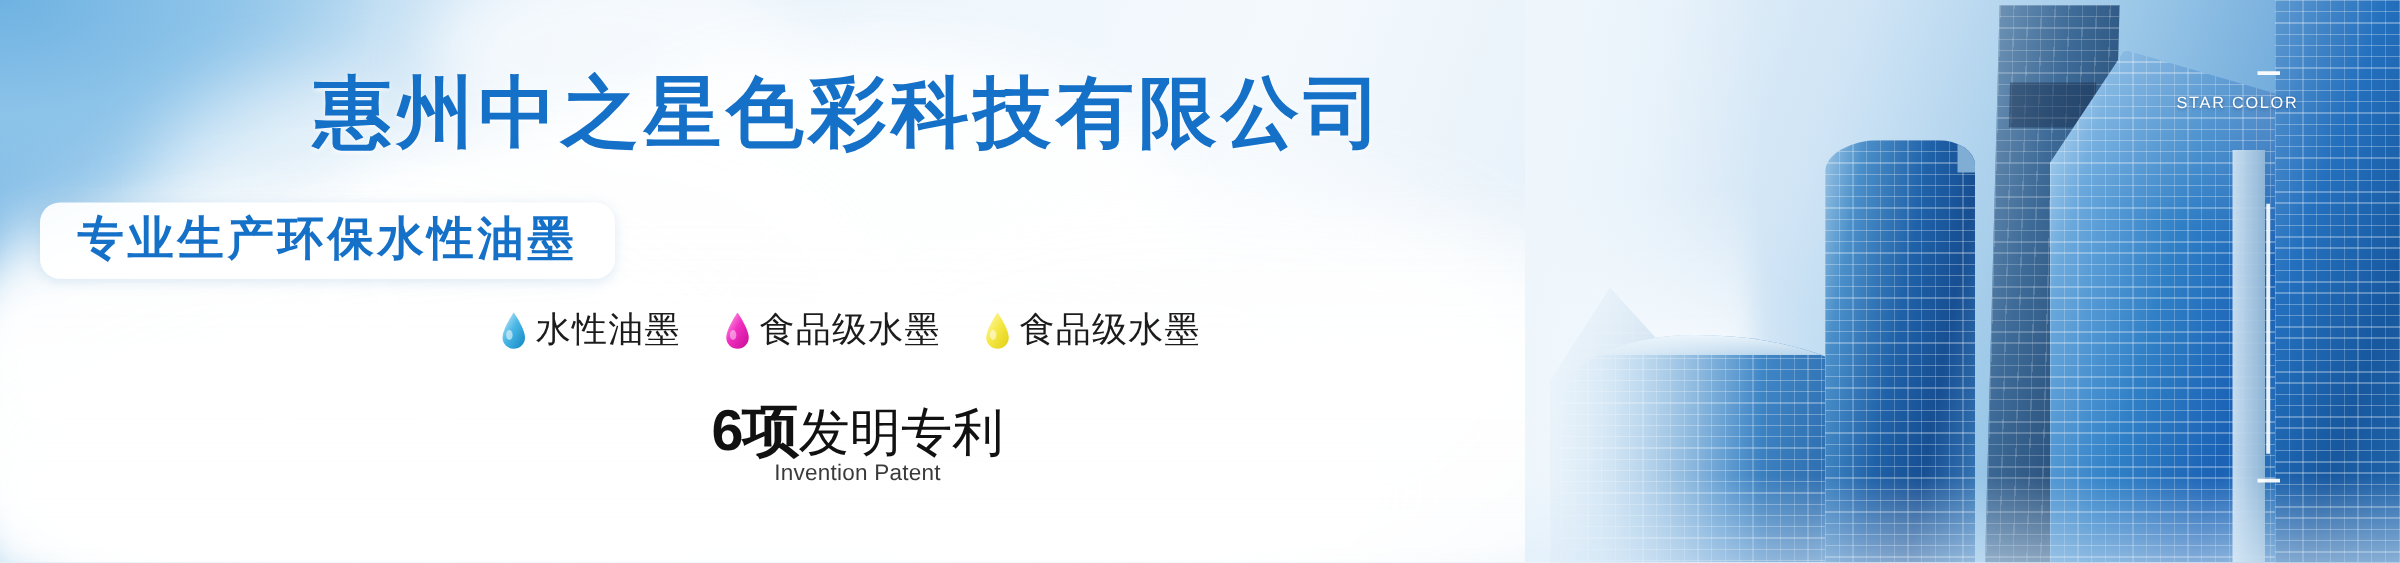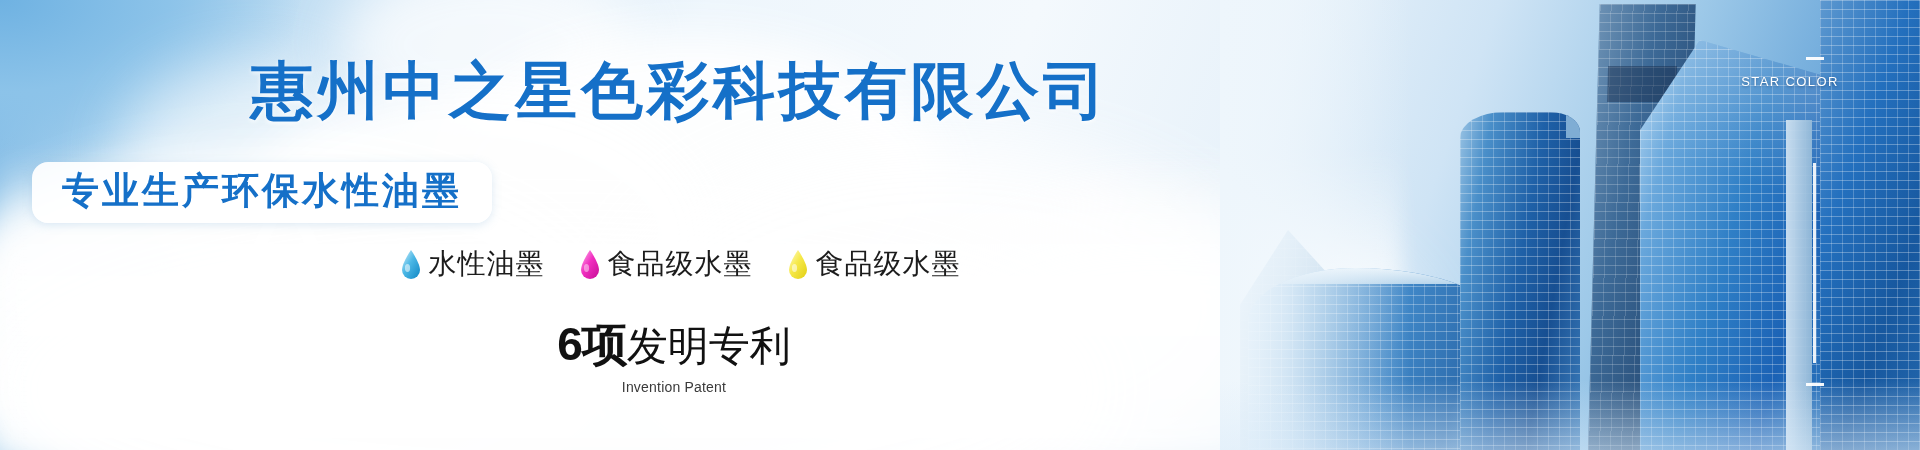--- a/index.html
+++ b/index.html
@@ -94,31 +94,31 @@
 
   .features{
     position:absolute;left:0;top:245px;width:1360px;
     display:flex;justify-content:center;align-items:center;gap:34px;
   }
   .feat{display:flex;align-items:center;gap:7px;}
   .feat-label{font-size:28px;color:#1c1c1c;letter-spacing:1px;font-weight:500;white-space:nowrap;}
   .drop{width:22px;height:31px;display:block;}
 
   .badges{
-    position:absolute;left:4px;top:320px;width:1360px;
+    position:absolute;left:16px;top:320px;width:1360px;
     display:flex;justify-content:center;align-items:center;gap:20px;
   }
   .badge{text-align:center;}
   .badge-cn{
     font-size:41px;color:#111111;letter-spacing:0px;white-space:nowrap;line-height:1.05;
   }
   .badge-cn .strong{font-weight:bold;font-size:46px;letter-spacing:-1px;}
   .badge-cn .light{font-weight:400;}
   .badge-en{
-    margin-top:11px;font-size:14px;color:#3a3a3a;letter-spacing:.2px;white-space:nowrap;
+    margin-top:0;font-size:18px;color:#3a3a3a;letter-spacing:.2px;white-space:nowrap;
   }
 </style>
 </head>
 <body>
 
 <div id="banner">
 
   <div class="sky-blue"></div>
   <div class="cloud c4"></div>
   <div class="cloud c8"></div>

